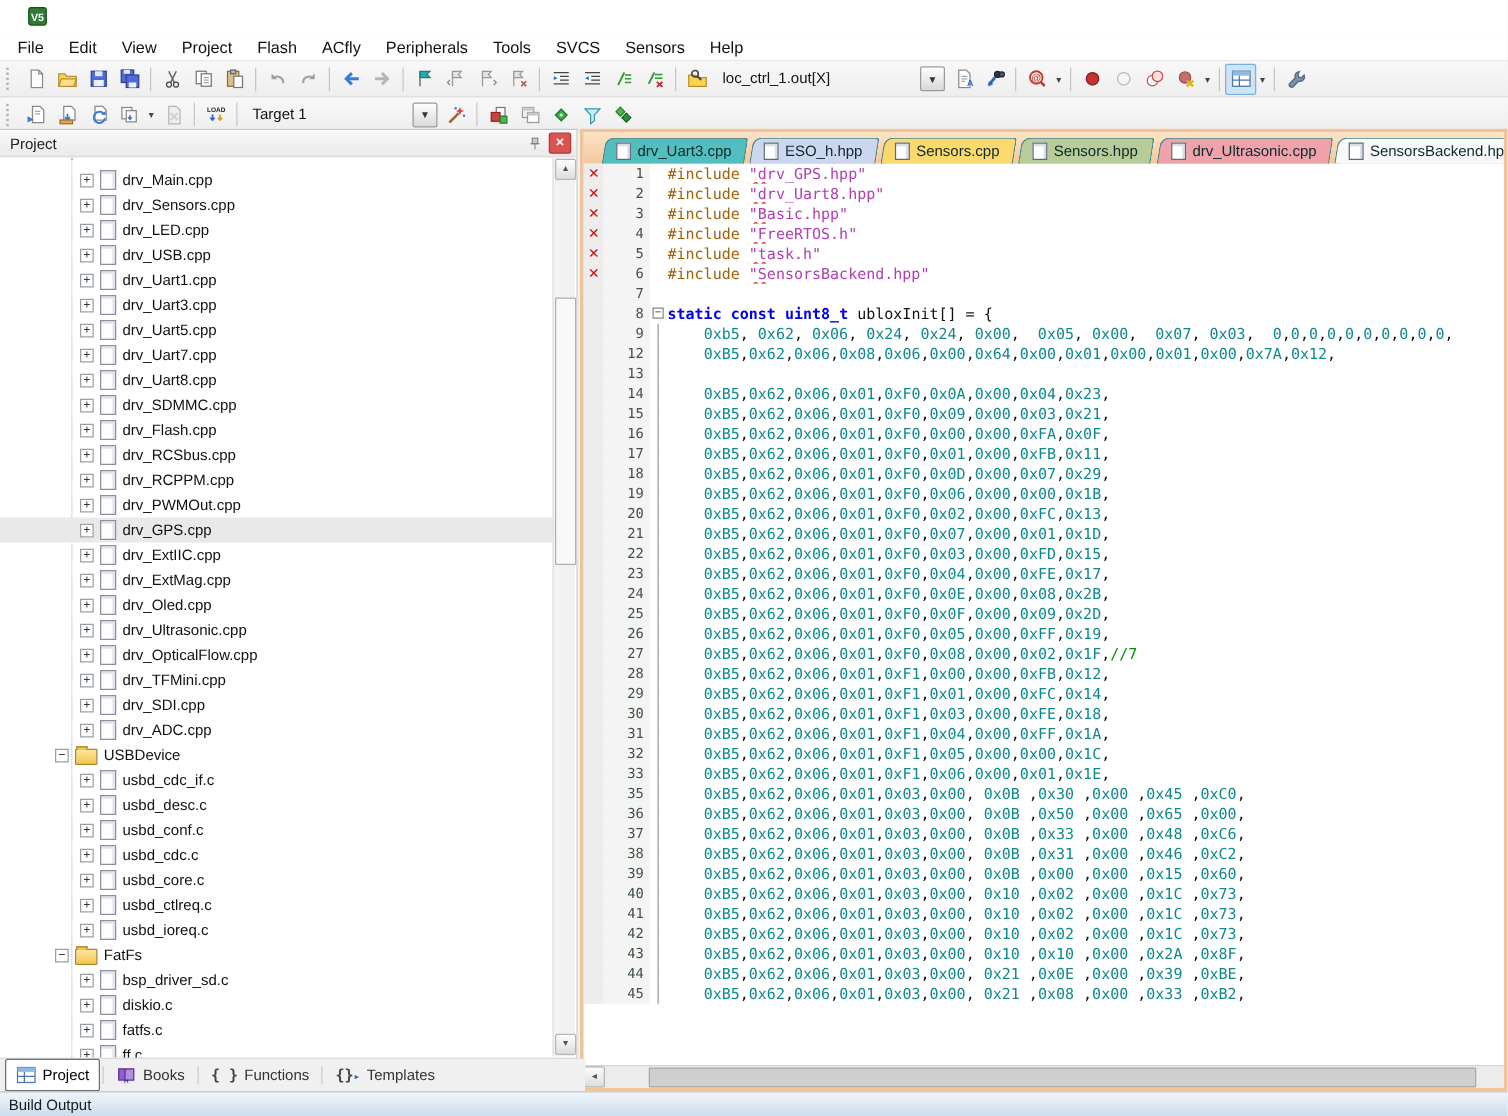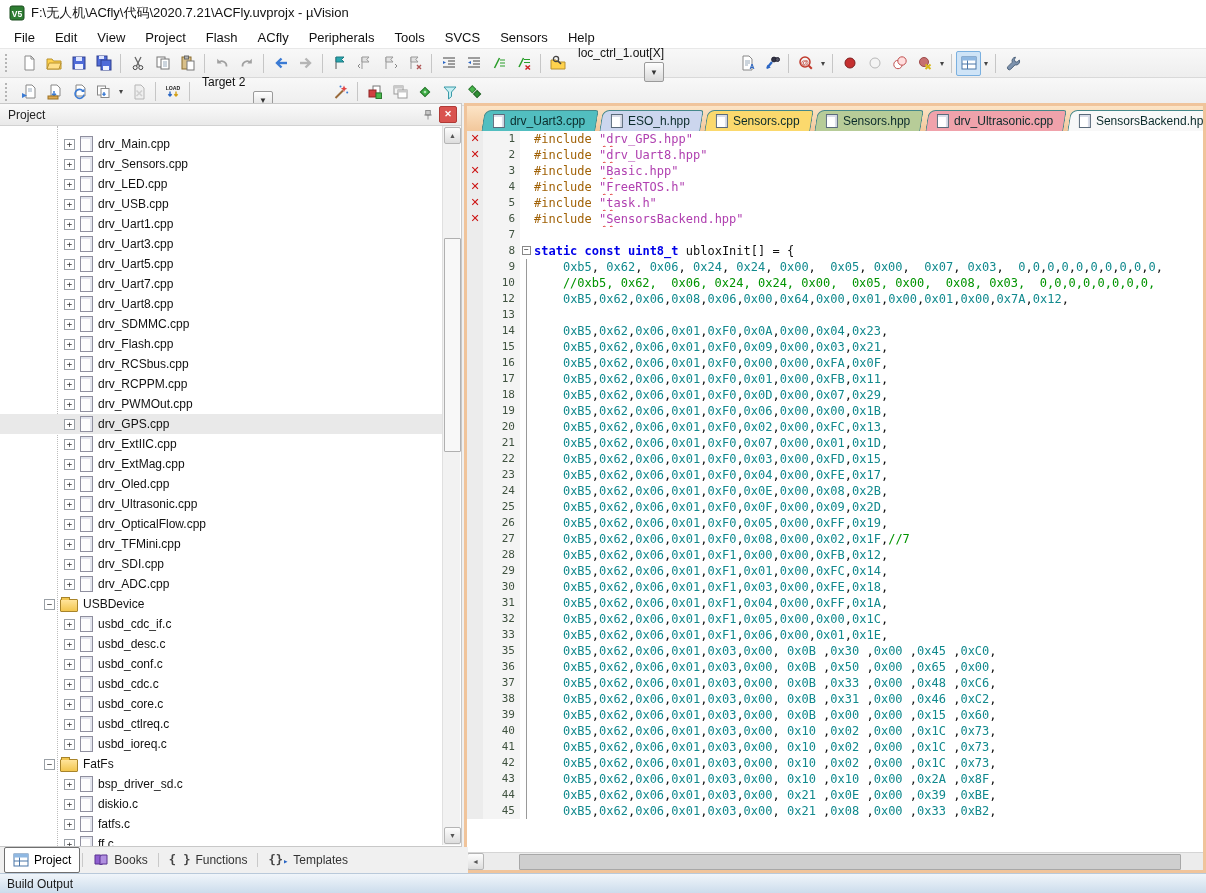--- a/index.html
+++ b/index.html
@@ -1,33 +1,33 @@
 <!DOCTYPE html>
 <html><head>
 <meta charset="utf-8">
 <style>
   html,body{margin:0;padding:0;}
   body{width:1206px;height:893px;overflow:hidden;font-family:"Liberation Sans",sans-serif;background:#f0f0f0;}
   .app{position:relative;width:1206px;height:893px;background:#f0f0f0;}
 
   
-  .titlebar{height:26px;background:#fff;display:flex;align-items:center;gap:6px;padding-left:9px;font-size:13px;color:#111;}
+  .titlebar{height:26px;background:#fff;display:flex;align-items:center;gap:6px;padding-left:22px;font-size:13px;color:#111;}
   .menubar{height:22px;background:#fff;display:flex;align-items:center;padding-left:4px;font-size:13px;color:#111;border-bottom:1px solid #e8e8e8;}
   .menu-item{padding:2px 10px;cursor:default;}
 
   
   .toolbar{background:linear-gradient(#f8f8f8,#eeeeee);display:flex;align-items:center;height:28px;border-bottom:1px solid #d9d9d9;padding-left:3px;}
   .toolbar.row2{height:27px;}
   .grip{width:5px;height:18px;border-left:2px dotted #b5b5b5;margin:0 4px 0 2px;}
   .tbtn{width:23px;height:23px;display:flex;align-items:center;justify-content:center;border:1px solid transparent;border-radius:2px;}
   .tbtn.active{background:#cfe4f7;border-color:#7ab0e0;}
   .tsep{width:1px;height:19px;background:#c6c6c6;margin:0 4px;}
   .icn svg{display:block;}
   .dropcaret{font-size:8px;color:#444;width:10px;text-align:center;}
-  .combo{display:flex;align-items:center;margin:0 2px;flex-direction:column;}
+  .combo{display:flex;align-items:flex-start;margin:0 2px;}
   .combo-text{font-size:12px;color:#111;padding:2px 6px;}
   .combo-btn{width:18px;height:18px;border:1px solid #9a9a9a;background:linear-gradient(#fefefe,#d9d9d9);display:flex;align-items:center;justify-content:center;font-size:8px;color:#333;margin-left:4px;border-radius:2px;}
 
   
   .left-panel{position:absolute;left:0;top:103px;width:462px;height:744px;background:#fff;border:1px solid #c8c8c8;border-left:none;display:flex;flex-direction:column;box-sizing:border-box;}
   .panel-header{height:21px;background:linear-gradient(#fafafa,#e9e9e9);border-bottom:1px solid #d2d2d2;display:flex;align-items:center;font-size:12px;color:#222;padding:0 4px 0 8px;}
   .panel-header .spacer{flex:1;}
   .ph-btn{width:16px;height:15px;display:flex;align-items:center;justify-content:center;margin-left:3px;}
   .close-btn{background:#d9534f;border:1px solid #b03a36;border-radius:2px;color:#fff;font-size:9px;font-weight:bold;line-height:1;}
   .tree{flex:1;position:relative;overflow:hidden;background:#fff;padding-top:8px;}
@@ -81,21 +81,20 @@
 
 <div class="app">
 
   <div class="titlebar">
     <span class="icn">
         <svg viewBox="0 0 16 16" width="16" height="16">
           <rect x="1" y="1" width="14" height="14" rx="2" fill="#2e7d32" stroke="#1b4d1e"></rect>
           <text x="8" y="12" font-size="8.5" fill="#fff" text-anchor="middle" font-weight="bold">V5</text>
         </svg>
       </span>
-    <span>F:\无人机\ACfly\代码\2020.7.21\ACFly.uvprojx - µVision</span>
   </div>
 
   <div class="menubar" id="menubar">
       <span class="menu-item">File</span>
       <span class="menu-item">Edit</span>
       <span class="menu-item">View</span>
       <span class="menu-item">Project</span>
       <span class="menu-item">Flash</span>
       <span class="menu-item">ACfly</span>
       <span class="menu-item">Peripherals</span>
@@ -422,21 +421,21 @@
         <span class="icn">
           <svg viewBox="0 0 16 16" width="16" height="16">
             <text x="8" y="5.5" font-size="5.2" text-anchor="middle" font-weight="bold" fill="#222">LOAD</text>
             <path d="M5 7.5v4.5M3.3 10.2L5 12l1.7-1.8" stroke="#2b66c4" stroke-width="1.4" fill="none"></path>
             <path d="M11 7.5v4.5M9.3 10.2L11 12l1.7-1.8" stroke="#d4a017" stroke-width="1.4" fill="none"></path>
           </svg>
         </span>
       </span>
       <span class="tsep"></span>
       <span class="combo">
-        <span class="combo-text" style="min-width: 118px;">Target 2</span>
+        <span class="combo-text" style="min-width: 118px;">Target 1</span>
         <span class="combo-btn">▼</span>
       </span>
       <span class="tbtn">
         <span class="icn">
           <svg viewBox="0 0 16 16" width="16" height="16">
             <path d="M2.5 14L10 6.5" stroke="#9a6a3a" stroke-width="2"></path>
             <path d="M11 1.5l1 2.2 2.2 1-2.2 1-1 2.2-1-2.2-2.2-1 2.2-1z" fill="#e04444"></path>
             <circle cx="14.2" cy="8.5" r="1" fill="#3b7bd4"></circle>
             <circle cx="7.5" cy="2.5" r="1" fill="#3b7bd4"></circle>
           </svg>
@@ -721,21 +720,20 @@
     <div class="code" id="code">
         <div class="cl"><span class="c-err">✕</span><span class="c-ln">1</span><span class="c-fold"></span><span class="c-txt"><span class="pp">#include </span><span class="str"><span class="sq">"d</span>rv_GPS.hpp"</span></span></div>
         <div class="cl"><span class="c-err">✕</span><span class="c-ln">2</span><span class="c-fold"></span><span class="c-txt"><span class="pp">#include </span><span class="str"><span class="sq">"d</span>rv_Uart8.hpp"</span></span></div>
         <div class="cl"><span class="c-err">✕</span><span class="c-ln">3</span><span class="c-fold"></span><span class="c-txt"><span class="pp">#include </span><span class="str"><span class="sq">"B</span>asic.hpp"</span></span></div>
         <div class="cl"><span class="c-err">✕</span><span class="c-ln">4</span><span class="c-fold"></span><span class="c-txt"><span class="pp">#include </span><span class="str"><span class="sq">"F</span>reeRTOS.h"</span></span></div>
         <div class="cl"><span class="c-err">✕</span><span class="c-ln">5</span><span class="c-fold"></span><span class="c-txt"><span class="pp">#include </span><span class="str"><span class="sq">"t</span>ask.h"</span></span></div>
         <div class="cl"><span class="c-err">✕</span><span class="c-ln">6</span><span class="c-fold"></span><span class="c-txt"><span class="pp">#include </span><span class="str"><span class="sq">"S</span>ensorsBackend.hpp"</span></span></div>
         <div class="cl"><span class="c-err"></span><span class="c-ln">7</span><span class="c-fold"></span><span class="c-txt"></span></div>
         <div class="cl"><span class="c-err"></span><span class="c-ln">8</span><span class="c-fold"><span class="foldbox">−</span></span><span class="c-txt"><span class="kw">static</span> <span class="kw">const</span> <span class="kw">uint8_t</span> ubloxInit[] = {</span></div>
         <div class="cl"><span class="c-err"></span><span class="c-ln">9</span><span class="c-fold guide"></span><span class="c-txt">    <span class="num">0xb5</span>, <span class="num">0x62</span>, <span class="num">0x06</span>, <span class="num">0x24</span>, <span class="num">0x24</span>, <span class="num">0x00</span>,  <span class="num">0x05</span>, <span class="num">0x00</span>,  <span class="num">0x07</span>, <span class="num">0x03</span>,  <span class="num">0</span>,<span class="num">0</span>,<span class="num">0</span>,<span class="num">0</span>,<span class="num">0</span>,<span class="num">0</span>,<span class="num">0</span>,<span class="num">0</span>,<span class="num">0</span>,<span class="num">0</span>,</span></div>
-        <div class="cl"><span class="c-err"></span><span class="c-ln">10</span><span class="c-fold guide"></span><span class="c-txt"><span class="cmt">    //0xb5, 0x62,  0x06, 0x24, 0x24, 0x00,  0x05, 0x00,  0x08, 0x03,  0,0,0,0,0,0,0,0,</span></span></div>
         <div class="cl"><span class="c-err"></span><span class="c-ln">12</span><span class="c-fold guide"></span><span class="c-txt">    <span class="num">0xB5</span>,<span class="num">0x62</span>,<span class="num">0x06</span>,<span class="num">0x08</span>,<span class="num">0x06</span>,<span class="num">0x00</span>,<span class="num">0x64</span>,<span class="num">0x00</span>,<span class="num">0x01</span>,<span class="num">0x00</span>,<span class="num">0x01</span>,<span class="num">0x00</span>,<span class="num">0x7A</span>,<span class="num">0x12</span>,</span></div>
         <div class="cl"><span class="c-err"></span><span class="c-ln">13</span><span class="c-fold guide"></span><span class="c-txt"></span></div>
         <div class="cl"><span class="c-err"></span><span class="c-ln">14</span><span class="c-fold guide"></span><span class="c-txt">    <span class="num">0xB5</span>,<span class="num">0x62</span>,<span class="num">0x06</span>,<span class="num">0x01</span>,<span class="num">0xF0</span>,<span class="num">0x0A</span>,<span class="num">0x00</span>,<span class="num">0x04</span>,<span class="num">0x23</span>,</span></div>
         <div class="cl"><span class="c-err"></span><span class="c-ln">15</span><span class="c-fold guide"></span><span class="c-txt">    <span class="num">0xB5</span>,<span class="num">0x62</span>,<span class="num">0x06</span>,<span class="num">0x01</span>,<span class="num">0xF0</span>,<span class="num">0x09</span>,<span class="num">0x00</span>,<span class="num">0x03</span>,<span class="num">0x21</span>,</span></div>
         <div class="cl"><span class="c-err"></span><span class="c-ln">16</span><span class="c-fold guide"></span><span class="c-txt">    <span class="num">0xB5</span>,<span class="num">0x62</span>,<span class="num">0x06</span>,<span class="num">0x01</span>,<span class="num">0xF0</span>,<span class="num">0x00</span>,<span class="num">0x00</span>,<span class="num">0xFA</span>,<span class="num">0x0F</span>,</span></div>
         <div class="cl"><span class="c-err"></span><span class="c-ln">17</span><span class="c-fold guide"></span><span class="c-txt">    <span class="num">0xB5</span>,<span class="num">0x62</span>,<span class="num">0x06</span>,<span class="num">0x01</span>,<span class="num">0xF0</span>,<span class="num">0x01</span>,<span class="num">0x00</span>,<span class="num">0xFB</span>,<span class="num">0x11</span>,</span></div>
         <div class="cl"><span class="c-err"></span><span class="c-ln">18</span><span class="c-fold guide"></span><span class="c-txt">    <span class="num">0xB5</span>,<span class="num">0x62</span>,<span class="num">0x06</span>,<span class="num">0x01</span>,<span class="num">0xF0</span>,<span class="num">0x0D</span>,<span class="num">0x00</span>,<span class="num">0x07</span>,<span class="num">0x29</span>,</span></div>
         <div class="cl"><span class="c-err"></span><span class="c-ln">19</span><span class="c-fold guide"></span><span class="c-txt">    <span class="num">0xB5</span>,<span class="num">0x62</span>,<span class="num">0x06</span>,<span class="num">0x01</span>,<span class="num">0xF0</span>,<span class="num">0x06</span>,<span class="num">0x00</span>,<span class="num">0x00</span>,<span class="num">0x1B</span>,</span></div>
         <div class="cl"><span class="c-err"></span><span class="c-ln">20</span><span class="c-fold guide"></span><span class="c-txt">    <span class="num">0xB5</span>,<span class="num">0x62</span>,<span class="num">0x06</span>,<span class="num">0x01</span>,<span class="num">0xF0</span>,<span class="num">0x02</span>,<span class="num">0x00</span>,<span class="num">0xFC</span>,<span class="num">0x13</span>,</span></div>
         <div class="cl"><span class="c-err"></span><span class="c-ln">21</span><span class="c-fold guide"></span><span class="c-txt">    <span class="num">0xB5</span>,<span class="num">0x62</span>,<span class="num">0x06</span>,<span class="num">0x01</span>,<span class="num">0xF0</span>,<span class="num">0x07</span>,<span class="num">0x00</span>,<span class="num">0x01</span>,<span class="num">0x1D</span>,</span></div>

